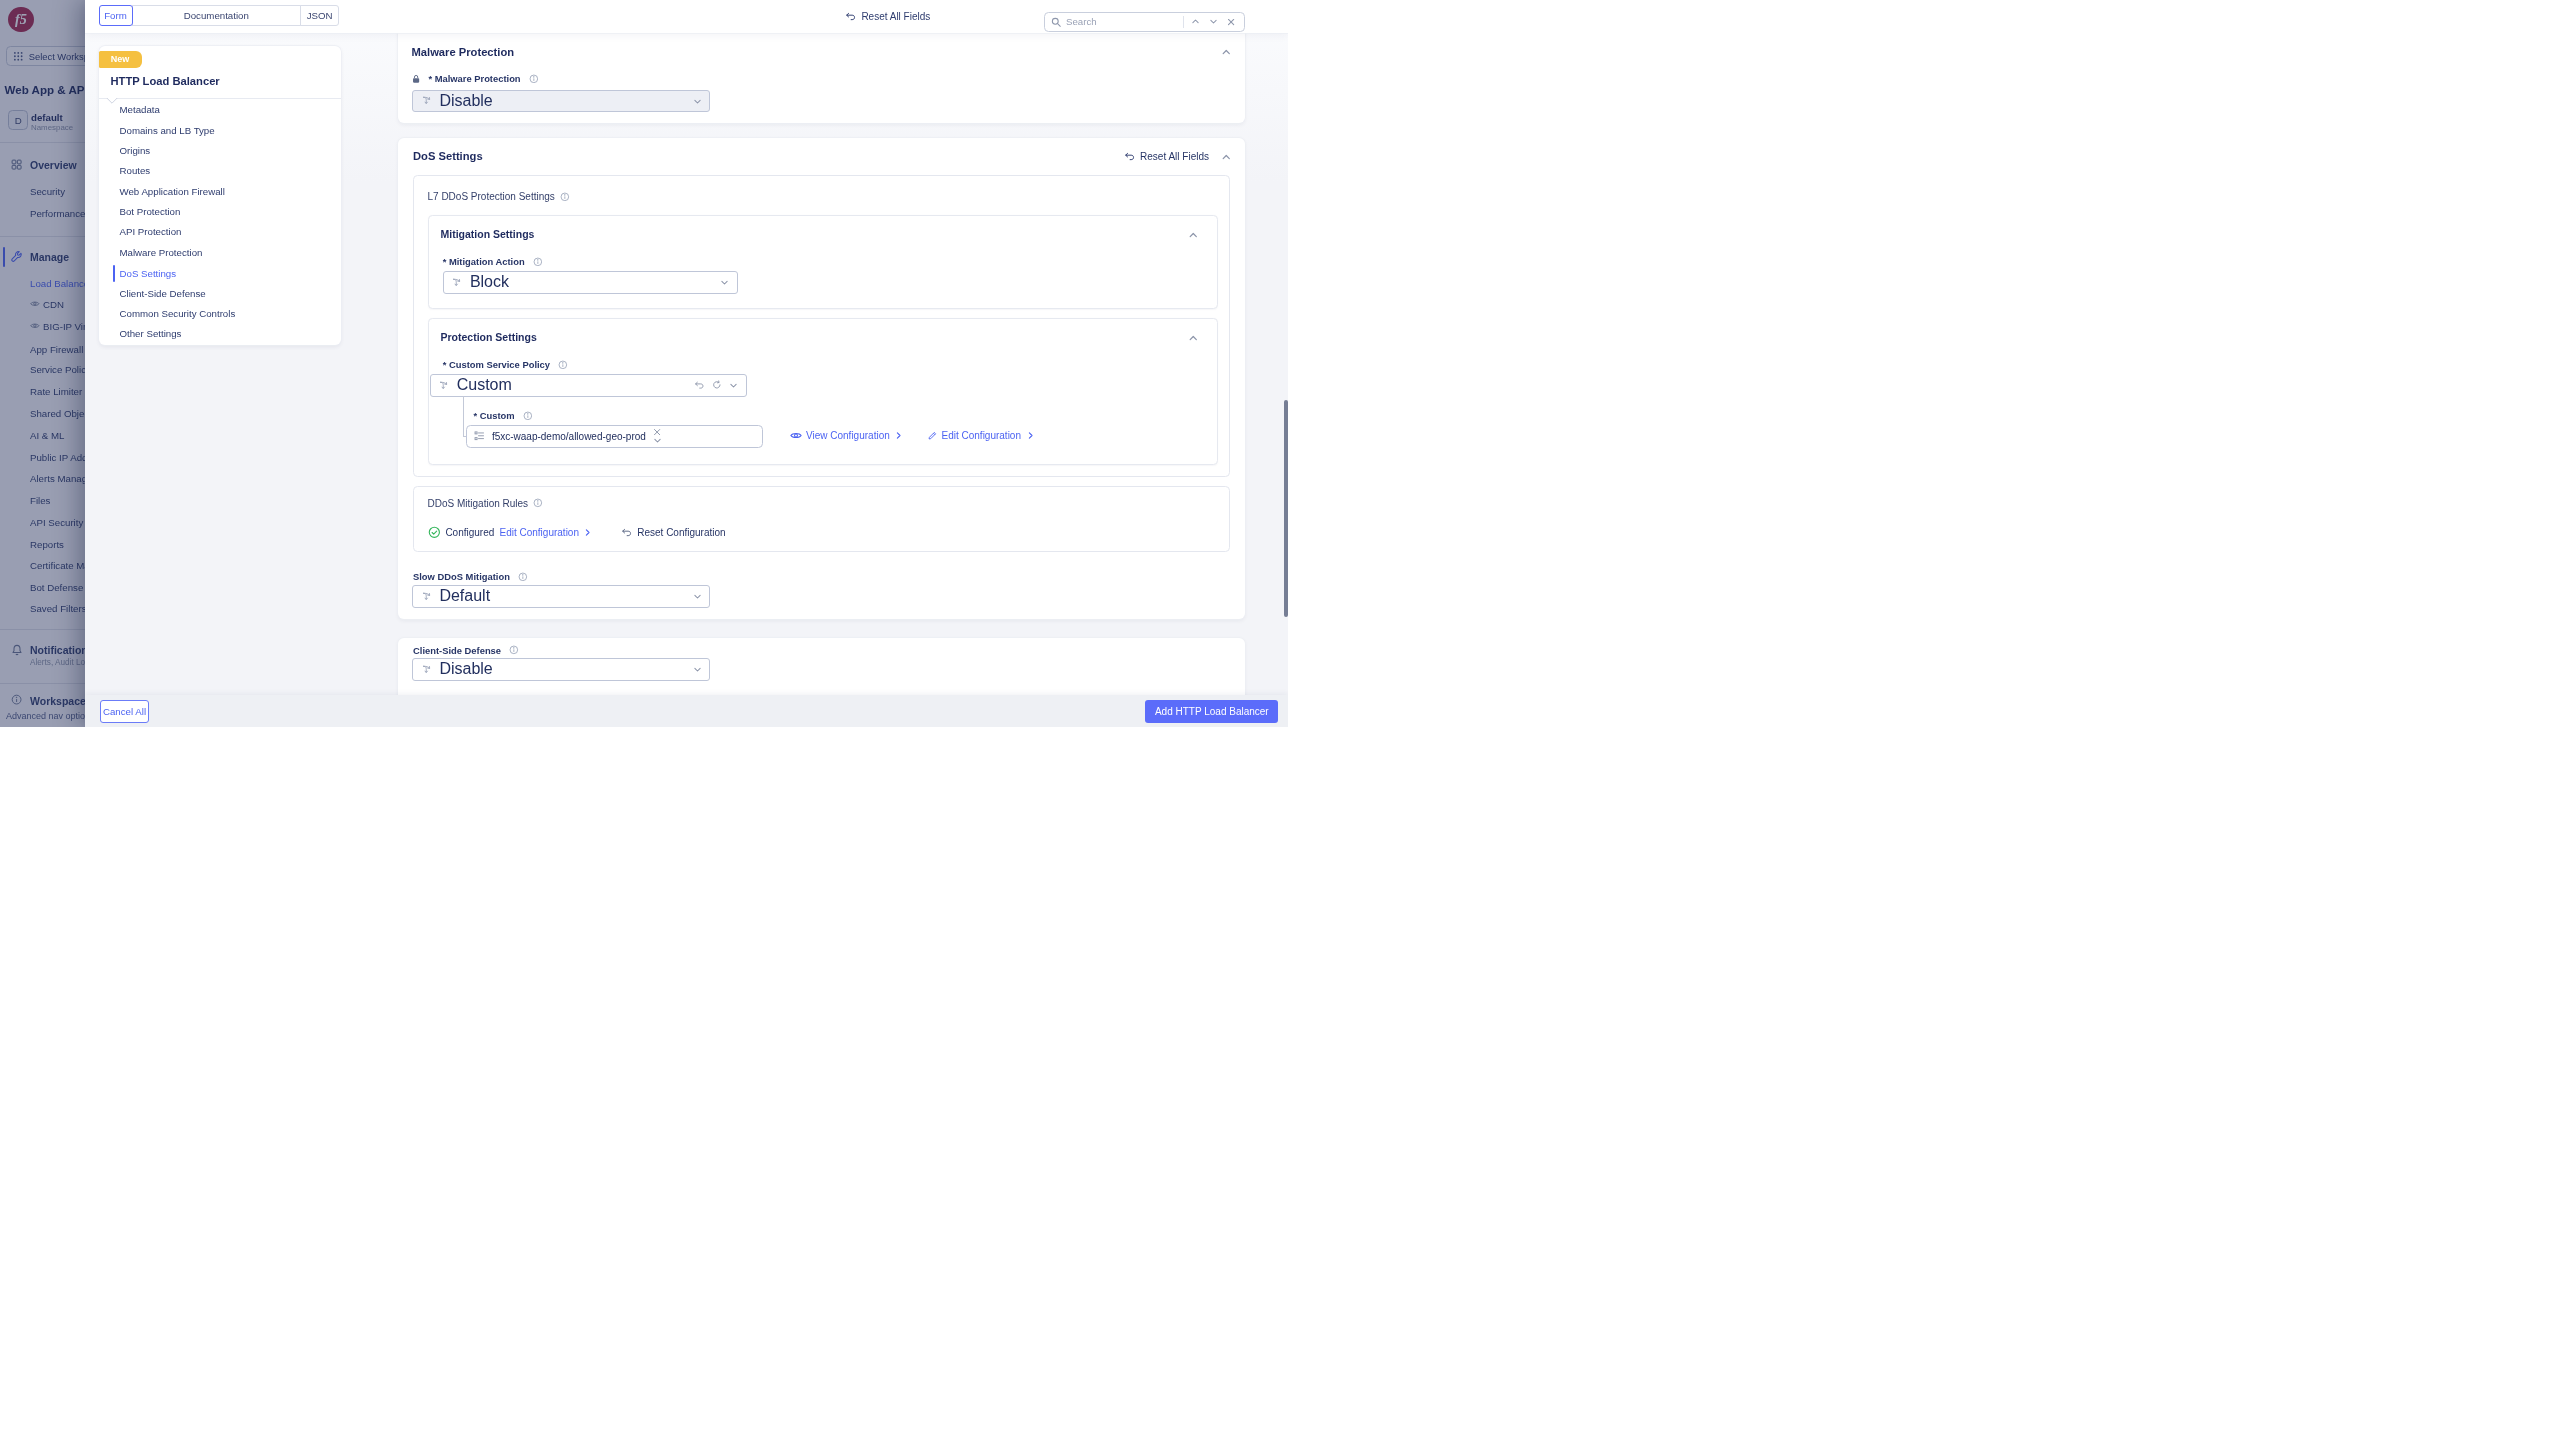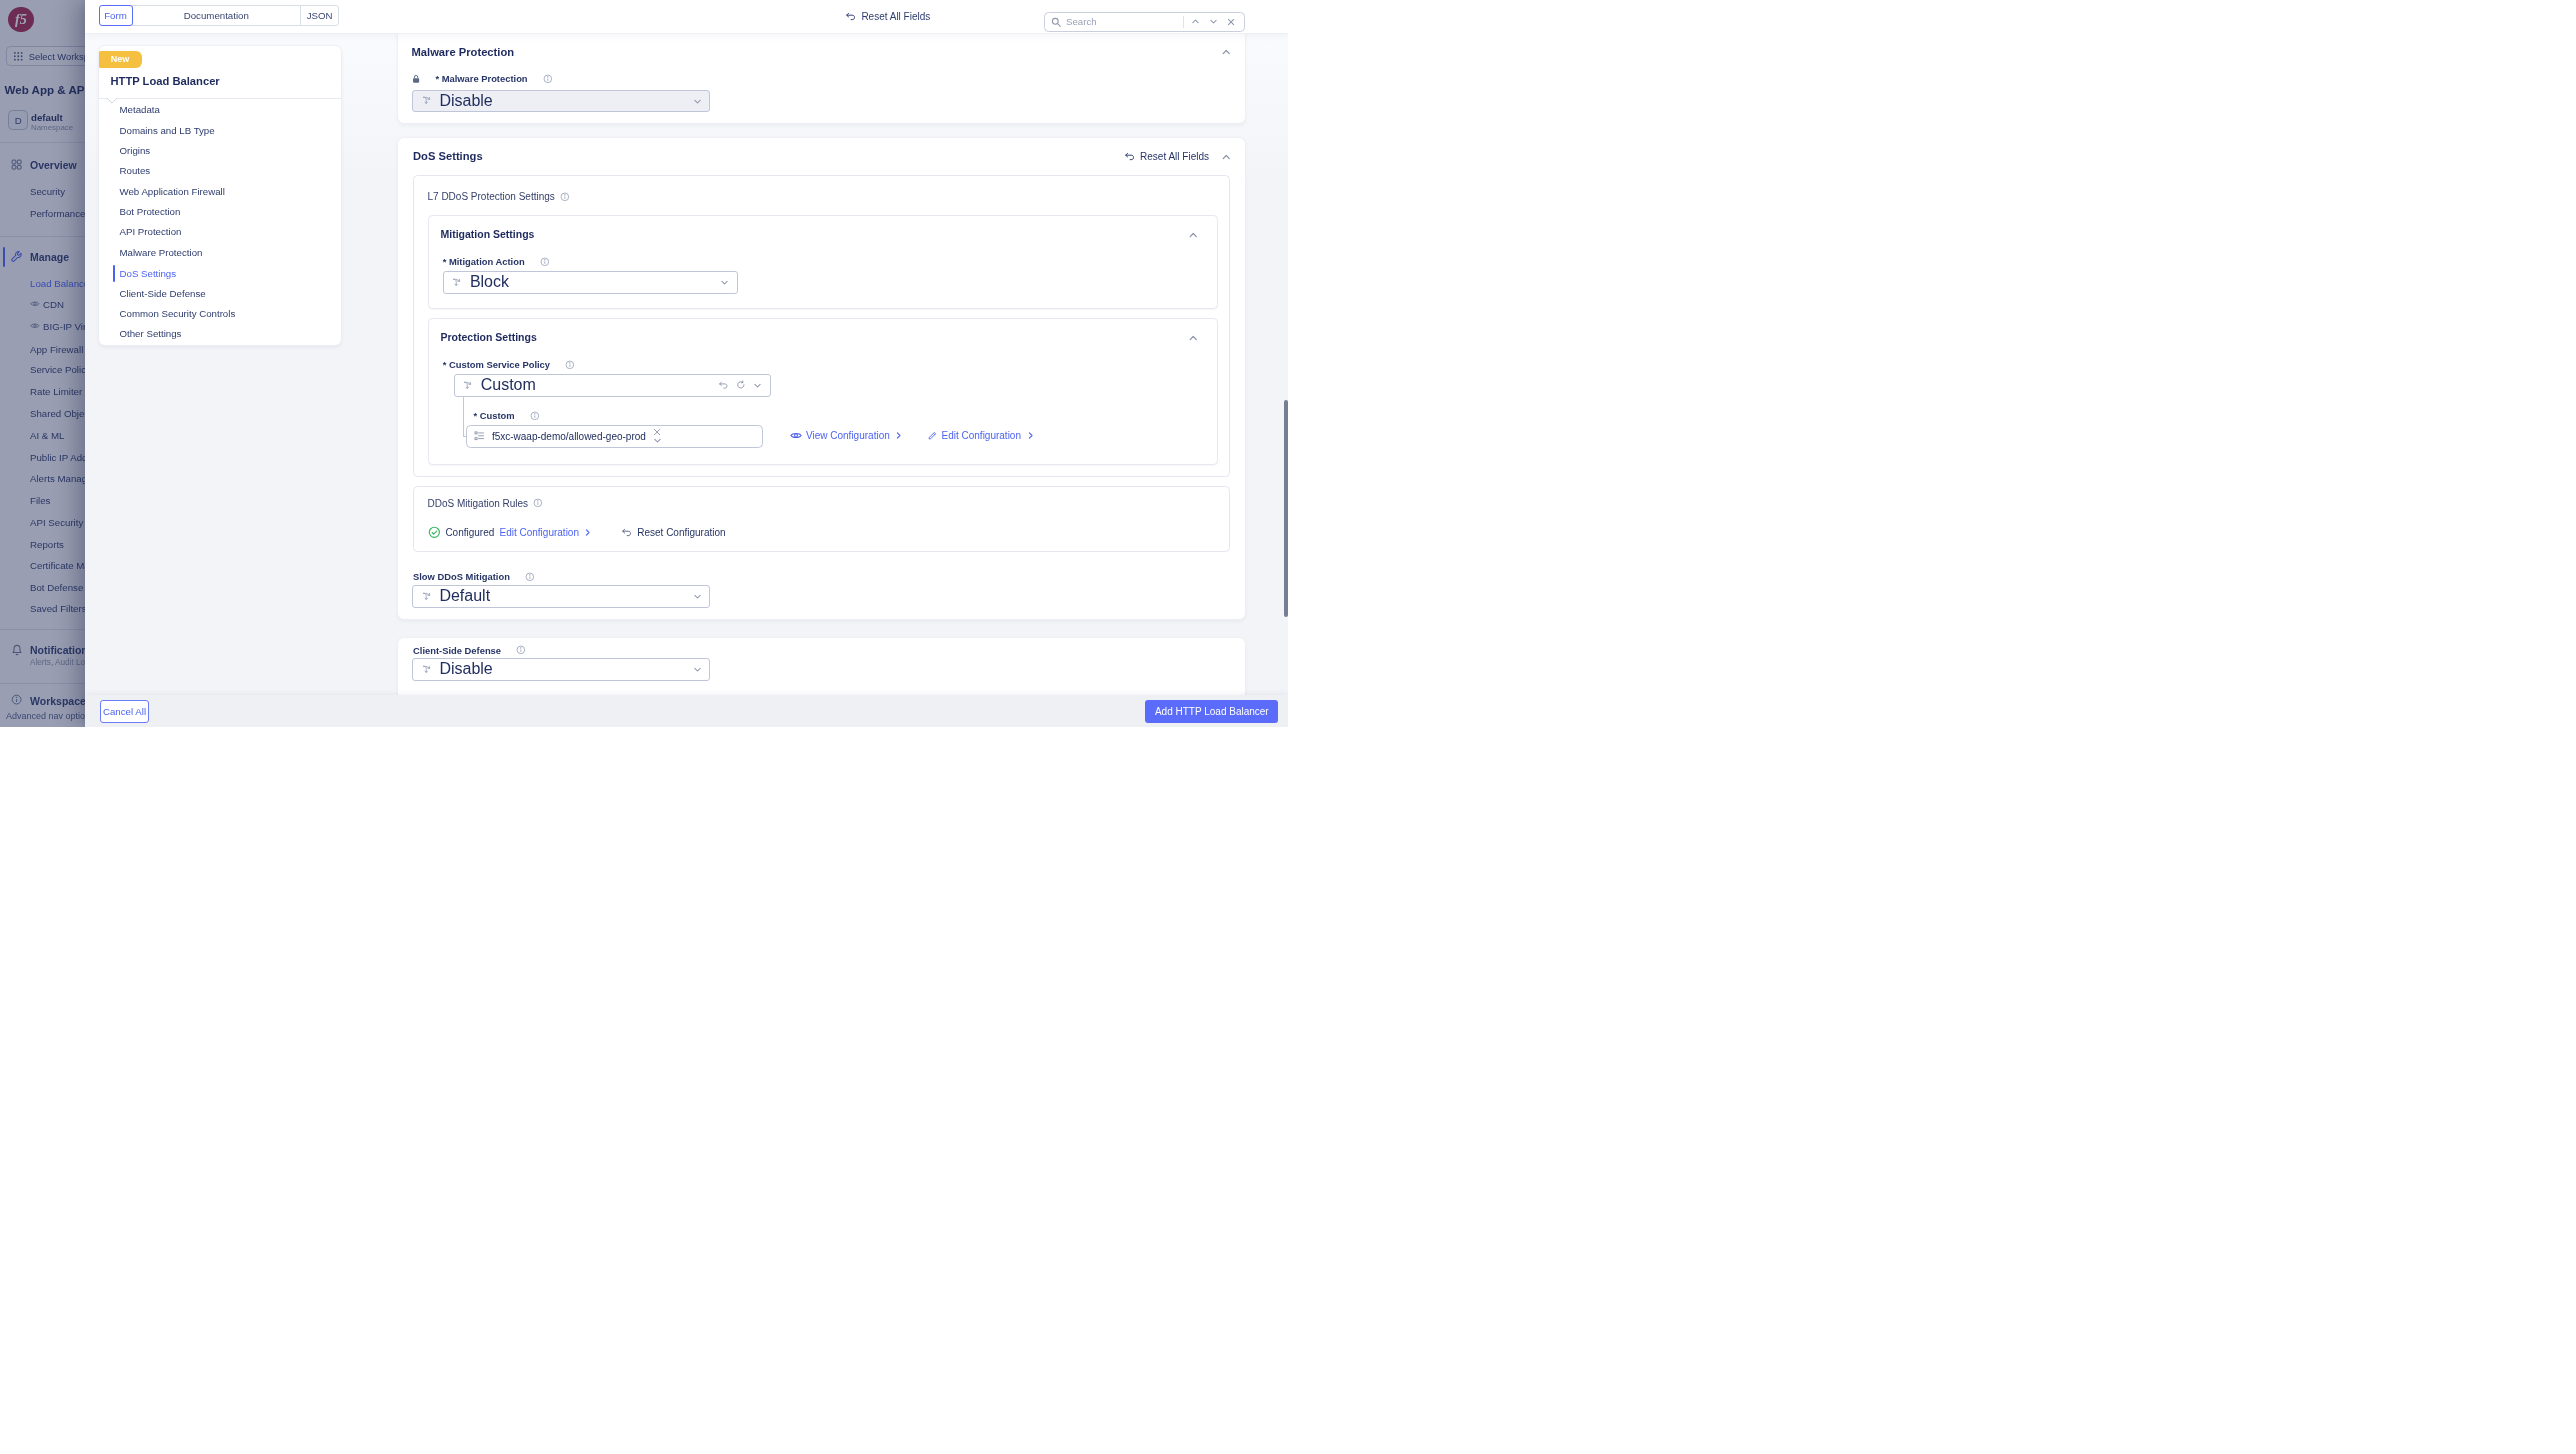--- a/index.html
+++ b/index.html
@@ -71,21 +71,21 @@
     white-space:nowrap; cursor:pointer; }
   .fn-item.active{ color:#4c63f2; }
   .fn-bar{ position:absolute; left:14.2px; top:219px; width:2.2px; height:16.5px;
     background:#4c63f2; border-radius:1.5px; }
   
   .main{ position:absolute; left:313px; top:0; width:847px; height:695px; }
   .card{ position:absolute; left:0; width:847px; background:#fff; border-radius:6px;
     box-shadow:0 0 0 0.7px #edeff4, 0 1.5px 4.5px rgba(25,35,75,0.06); }
   .h1{ position:absolute; left:13.5px; font-size:11.2px; font-weight:bold; color:#1e2a5e; }
   .chev-abs{ position:absolute; cursor:pointer; }
-  .lblrow{ position:absolute; display:flex; align-items:center; gap:15px; }
+  .lblrow{ position:absolute; display:flex; align-items:center; gap:8px; }
   .lbl{ font-size:9.4px; font-weight:bold; color:#273566; }
   .dd{ position:absolute; border:0.7px solid #bfc6d8; border-radius:3px; background:#fff;
     display:flex; align-items:center; padding:0 7.5px; gap:7.5px; cursor:pointer; }
   .dd.locked{ background:#edeff5; }
   .dd .val{ font-size:16px; color:#222f5e; }
   .dd .grow{ margin-left:auto; display:flex; align-items:center; gap:7.5px; }
   .subcard-outer{ position:absolute; border:0.7px solid #e4e7ef; border-radius:4.5px; background:#fff; }
   .subcard{ position:absolute; border:0.7px solid #e6e9f0; border-radius:4.5px; background:#fff;
     box-shadow:0 0.7px 1.5px rgba(25,35,75,0.04); }
   .h2{ position:absolute; left:12px; font-size:10.5px; font-weight:bold; color:#1e2a5e; }
@@ -413,21 +413,21 @@
             <div class="lblrow" style="left:14.2px;top:40px">
               <span class="lbl">* Custom Service Policy</span>
               <span>
                 <svg width="9.7" height="9.7" viewBox="0 0 14 14" fill="none" stroke="#9aa3b8" stroke-width="1.2">
                     <circle cx="7" cy="7" r="5.5"></circle>
                     <path d="M7 6.3 V10"></path>
                     <circle cx="7" cy="4.2" r="0.5" fill="#9aa3b8"></circle>
                   </svg>
               </span>
             </div>
-            <div class="dd" style="left:25px;top:55px;width:317px;height:22.5px">
+            <div class="dd" style="left:1px;top:55px;width:317px;height:22.5px">
               <span>
                 <svg width="11.2" height="11.2" viewBox="0 0 16 16" fill="none" stroke="#9aa3b8" stroke-width="1.3" stroke-linecap="round" stroke-linejoin="round">
                   <path d="M3.5 3.2 C7.5 3.2 7.5 5.5 7.5 8.2 V11.6"></path>
                     <path d="M5.8 10.2 L7.5 12.3 L9.2 10.2"></path>
                   <path d="M3.5 3.2 C8 3.2 10.3 4.1 12.2 6.1"></path>
                     <path d="M9.7 6 L12.4 6.3 L12.1 3.6"></path>
                 </svg>
               </span>
               <span class="val">Custom</span>
               <span class="grow">

